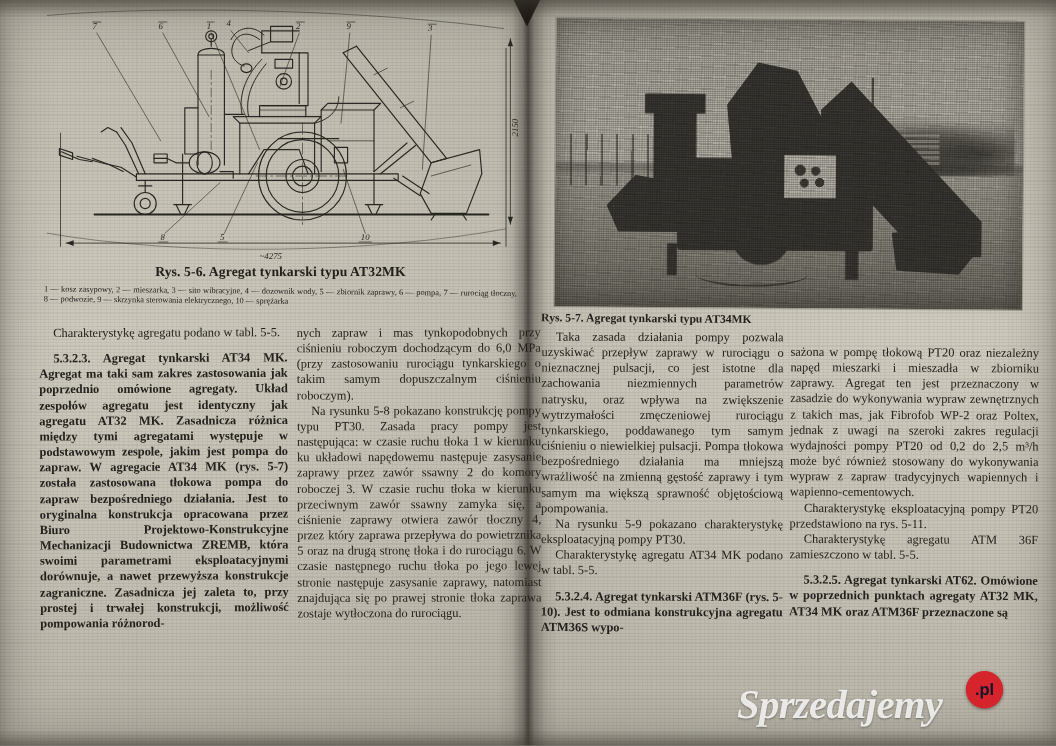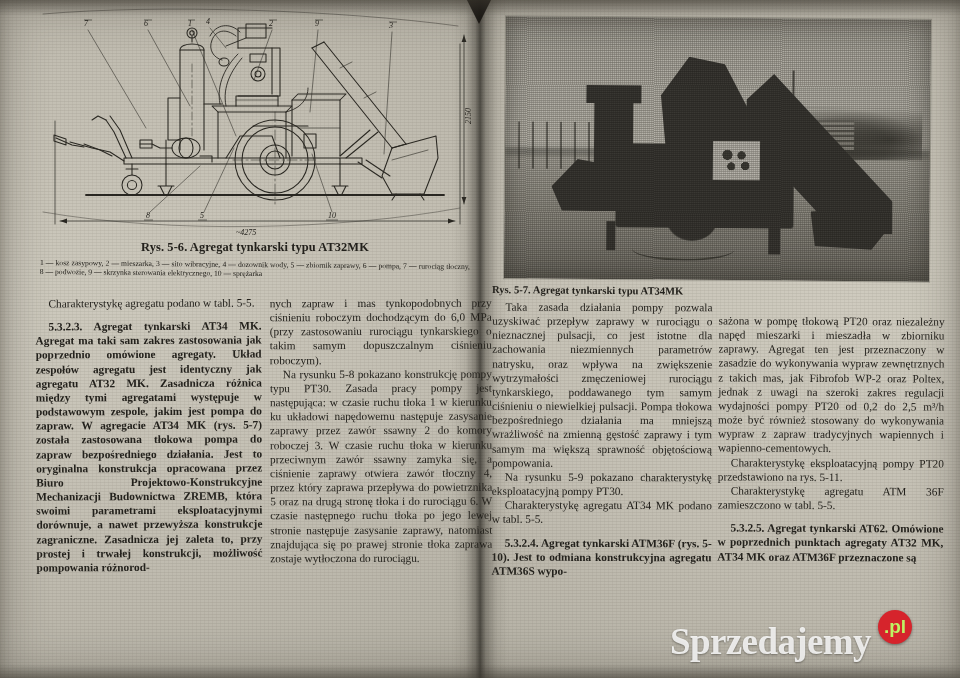--- a/index.html
+++ b/index.html
@@ -103,28 +103,28 @@
   .mach.soft{filter:blur(.4px);}
   #grainPhoto{position:absolute;inset:0;mix-blend-mode:multiply;opacity:.55;
     background-image:
       repeating-linear-gradient(0deg, rgba(90,88,80,.55) 0 1px, rgba(255,255,255,0) 1px 2px),
       repeating-linear-gradient(90deg, rgba(95,92,84,.40) 0 1px, rgba(255,255,255,0) 1px 2px);}
   #photoVig{position:absolute;inset:0;box-shadow:inset 0 0 26px rgba(45,43,37,.55);}
 
   
   #wm{position:absolute;left:670px;top:612px;width:280px;height:62px;pointer-events:none;}
   #wm .txt{position:absolute;left:0;top:8px;width:262px;
-    font-family:"Liberation Serif",serif;font-weight:bold;
+    font-family:"Liberation Serif",serif;font-weight:bold;font-style:italic;
     font-size:37px;letter-spacing:-.6px;color:rgba(252,252,252,.86);
     text-shadow:0 1px 2px rgba(40,38,32,.45);}
   #wm .dot{position:absolute;right:38px;top:-2px;width:34px;height:34px;border-radius:50%;
     background:#d6242c;box-shadow:0 1px 3px rgba(0,0,0,.4);}
   #wm .dot span{position:absolute;inset:0;display:flex;align-items:center;justify-content:center;
     font-family:"Liberation Sans",sans-serif;font-weight:bold;font-style:normal;
-    font-size:19px;color:#bef264;}
+    font-size:15px;color:#0f172a;}
 </style>
 </head>
 <body>
 
 <div id="page">
 
   <div class="sheet" id="left-sheet"></div>
   <div class="sheet" id="right-sheet"></div>
 
   <div id="drawing">

